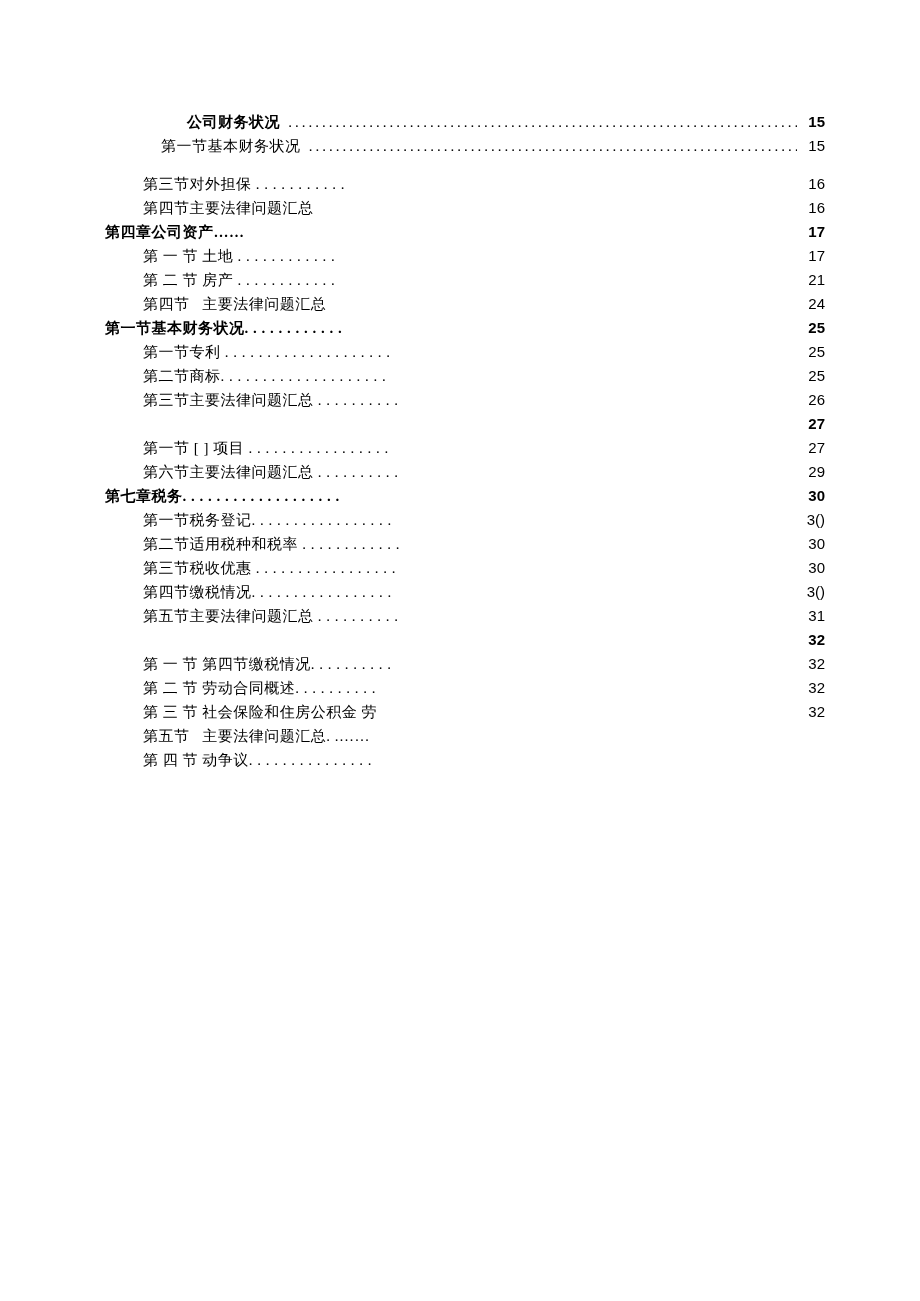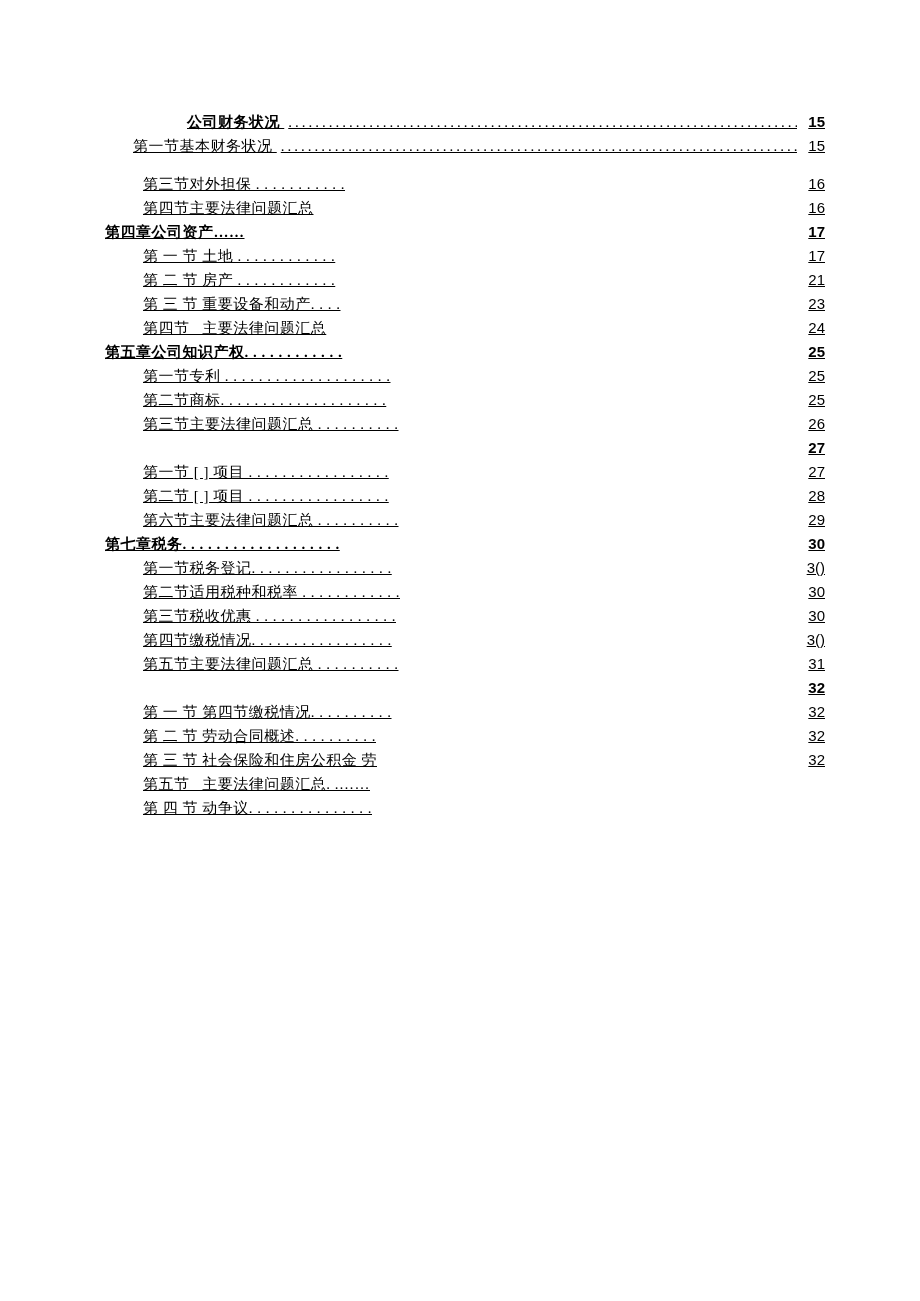--- a/index.html
+++ b/index.html
@@ -11,31 +11,30 @@
       font-size: 15px;
       color: #000;
       padding: 110px 95px 0 105px;
     }
     .toc { width: 100%; }
     .entry {
       display: flex;
       align-items: flex-start;
       line-height: 1.6;
       margin-bottom: 0;
-      text-decoration: underline;
     }
     .entry-main .label { font-weight: bold; }
     .entry-main .page { font-weight: bold; }
     .entry-main-center .label {
       font-weight: bold;
       margin-left: 82px;
     }
     .entry-main-center .page { font-weight: bold; }
     .entry-sub .label { margin-left: 38px; }
-    .entry-sub-center .label { margin-left: 28px; }
+    .entry-sub-center .label { margin-left: 56px; }
     .label { white-space: pre; flex-shrink: 0; letter-spacing: 0.5px; }
     .leader {
       flex: 1;
       overflow: hidden;
       white-space: nowrap;
       letter-spacing: 3px;
       font-weight: normal;
       padding: 0 4px;
     }
     .leader-full::before { content: ".............................................................................................................."; }
@@ -81,31 +80,26 @@
       <span class="label">第 一 节 土地 . . . . . . . . . . . .</span>
       <span class="leader leader-short"></span>
       <span class="page">17</span>
     </div>
     <div class="entry entry-sub">
       <span class="label">第 二 节 房产 . . . . . . . . . . . .</span>
       <span class="leader leader-short"></span>
       <span class="page">21</span>
     </div>
     <div class="entry entry-sub">
-      <span class="label">第 三 节 重要设备和动产. . . .</span>
-      <span class="leader leader-short"></span>
-      <span class="page">23</span>
-    </div>
-    <div class="entry entry-sub">
       <span class="label">第四节   主要法律问题汇总</span>
       <span class="leader leader-short"></span>
       <span class="page">24</span>
     </div>
     <div class="entry entry-main">
-      <span class="label">第五章公司知识产权. . . . . . . . . . . .</span>
+      <span class="label">第一节基本财务状况. . . . . . . . . . . .</span>
       <span class="leader leader-short"></span>
       <span class="page">25</span>
     </div>
     <div class="entry entry-sub">
       <span class="label">第一节专利 . . . . . . . . . . . . . . . . . . . .</span>
       <span class="leader leader-short"></span>
       <span class="page">25</span>
     </div>
     <div class="entry entry-sub">
       <span class="label">第二节商标. . . . . . . . . . . . . . . . . . . .</span>
@@ -118,25 +112,20 @@
       <span class="page">26</span>
     </div>
     <div class="entry entry-main">
       <span class="leader leader-short"></span>
       <span class="page">27</span>
     </div>
     <div class="entry entry-sub">
       <span class="label">第一节 [ ] 项目 . . . . . . . . . . . . . . . . .</span>
       <span class="leader leader-short"></span>
       <span class="page">27</span>
-    </div>
-    <div class="entry entry-sub">
-      <span class="label">第二节 [ ] 项目 . . . . . . . . . . . . . . . . .</span>
-      <span class="leader leader-short"></span>
-      <span class="page">28</span>
     </div>
     <div class="entry entry-sub">
       <span class="label">第六节主要法律问题汇总 . . . . . . . . . .</span>
       <span class="leader leader-short"></span>
       <span class="page">29</span>
     </div>
     <div class="entry entry-main">
       <span class="label">第七章税务. . . . . . . . . . . . . . . . . . .</span>
       <span class="leader leader-short"></span>
       <span class="page">30</span>

